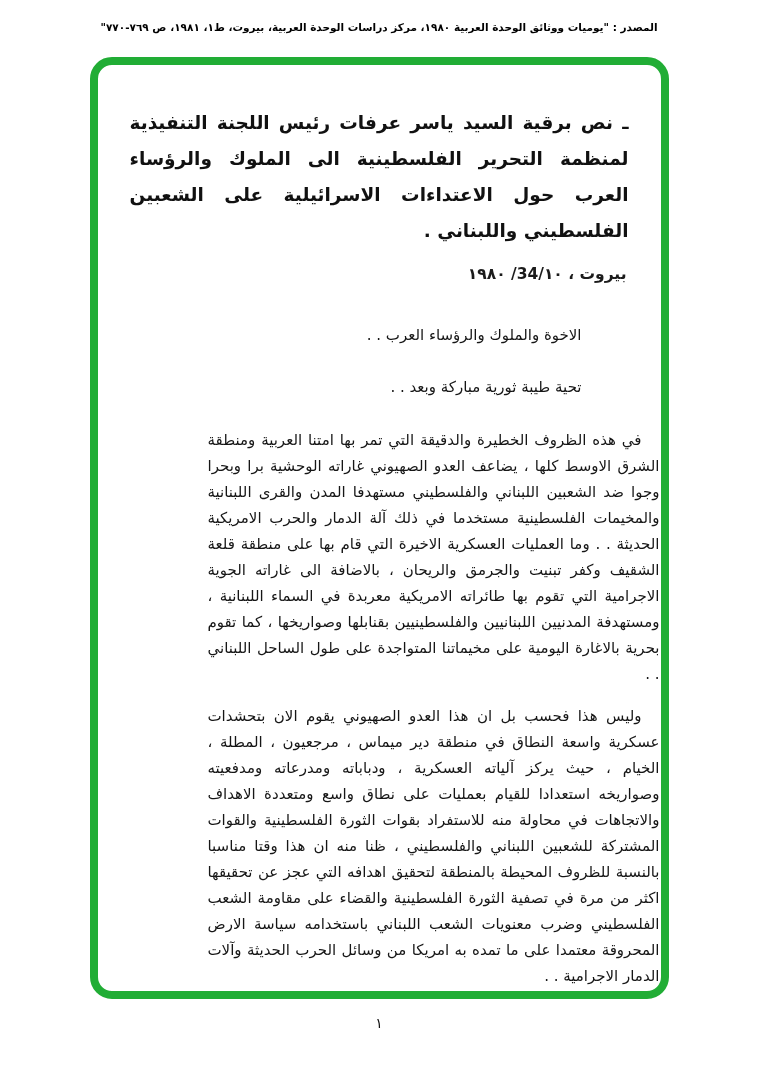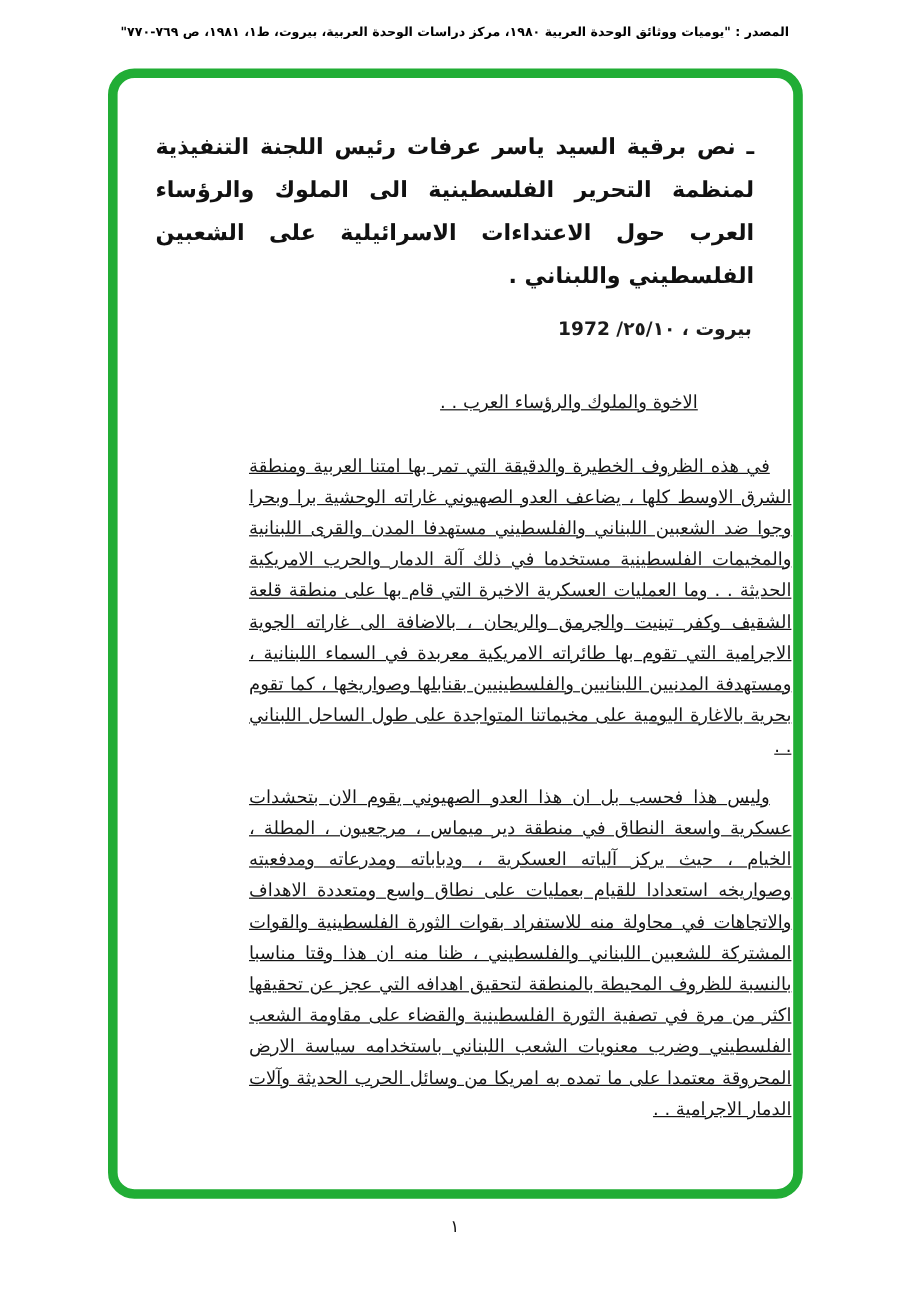--- a/index.html
+++ b/index.html
@@ -63,21 +63,20 @@
     font-size: 15.5px;
     margin-top: 16px;
     padding: 0 6px;
   }
   .doc-body {
     direction: rtl;
     width: 452px;
     margin: 40px 53px 0 82px;
     font-size: 15px;
     color: #161616;
-    text-decoration: underline;
   }
   .salutation {
     padding-right: 78px;
     line-height: 24px;
   }
   .greeting {
     padding-right: 78px;
     margin-top: 28px;
     line-height: 24px;
   }
@@ -102,25 +101,26 @@
 <body>
 
 <header class="page-header">
   <div class="source" dir="rtl">المصدر :  "يوميات ووثائق الوحدة العربية ١٩٨٠، مركز دراسات الوحدة العربية، بيروت، ط١، ١٩٨١، ص ٧٦٩-٧٧٠"</div>
 </header>
 
 <main class="doc-frame">
   <div class="doc-heading" dir="rtl">ـ نص برقية السيد ياسر عرفات رئيس اللجنة التنفيذية لمنظمة التحرير الفلسطينية الى الملوك والرؤساء العرب حول الاعتداءات الاسرائيلية على الشعبين الفلسطيني واللبناني .</div>
 
   <div class="doc-dateline" dir="rtl">
-    <span>بيروت ، ٢٥/١٠/ 1972</span>
+    <span>بيروت ، 34/١٠/ ١٩٨٠</span>
   </div>
 
   <section class="doc-body" dir="rtl">
     <div class="salutation">الاخوة والملوك والرؤساء العرب . .</div>
+    <div class="greeting">تحية طيبة ثورية مباركة وبعد . .</div>
     <p class="para">في هذه الظروف الخطيرة والدقيقة التي تمر بها امتنا العربية ومنطقة الشرق الاوسط كلها ، يضاعف العدو الصهيوني غاراته الوحشية برا وبحرا وجوا ضد الشعبين اللبناني والفلسطيني مستهدفا المدن والقرى اللبنانية والمخيمات الفلسطينية مستخدما في ذلك آلة الدمار والحرب الامريكية الحديثة . . وما العمليات العسكرية الاخيرة التي قام بها على منطقة قلعة الشقيف وكفر تبنيت والجرمق والريحان ، بالاضافة الى غاراته الجوية الاجرامية التي تقوم بها طائراته الامريكية معربدة في السماء اللبنانية ، ومستهدفة المدنيين اللبنانيين والفلسطينيين بقنابلها وصواريخها ، كما تقوم بحرية بالاغارة اليومية على مخيماتنا المتواجدة على طول الساحل اللبناني . .</p>
     <p class="para">وليس هذا فحسب بل ان هذا العدو الصهيوني يقوم الان بتحشدات عسكرية واسعة النطاق في منطقة دير ميماس ، مرجعيون ، المطلة ، الخيام ، حيث يركز آلياته العسكرية ، ودباباته ومدرعاته ومدفعيته وصواريخه استعدادا للقيام بعمليات على نطاق واسع ومتعددة الاهداف والاتجاهات في محاولة منه للاستفراد بقوات الثورة الفلسطينية والقوات المشتركة للشعبين اللبناني والفلسطيني ، ظنا منه ان هذا وقتا مناسبا بالنسبة للظروف المحيطة بالمنطقة لتحقيق اهدافه التي عجز عن تحقيقها اكثر من مرة في تصفية الثورة الفلسطينية والقضاء على مقاومة الشعب الفلسطيني وضرب معنويات الشعب اللبناني باستخدامه سياسة الارض المحروقة معتمدا على ما تمده به امريكا من وسائل الحرب الحديثة وآلات الدمار الاجرامية . .</p>
   </section>
 </main>
 
 <footer class="page-footer">
   <span>١</span>
 </footer>
 
 </body></html>

